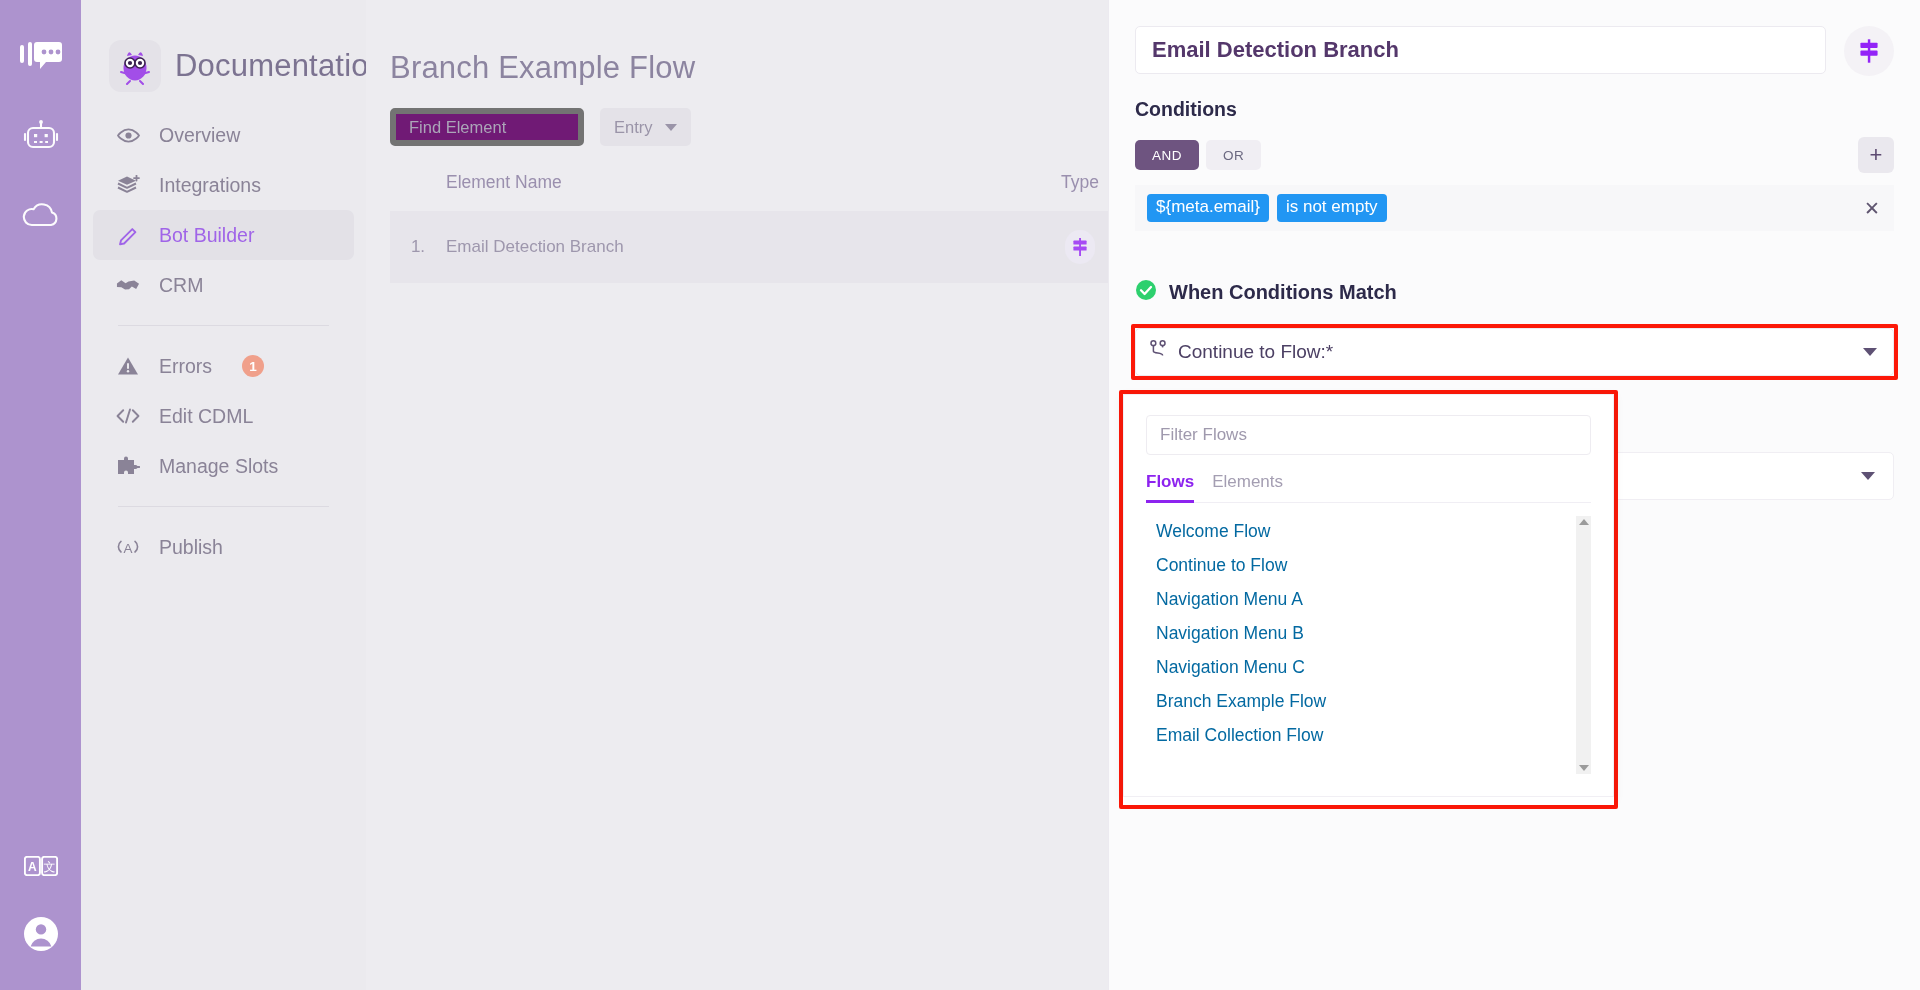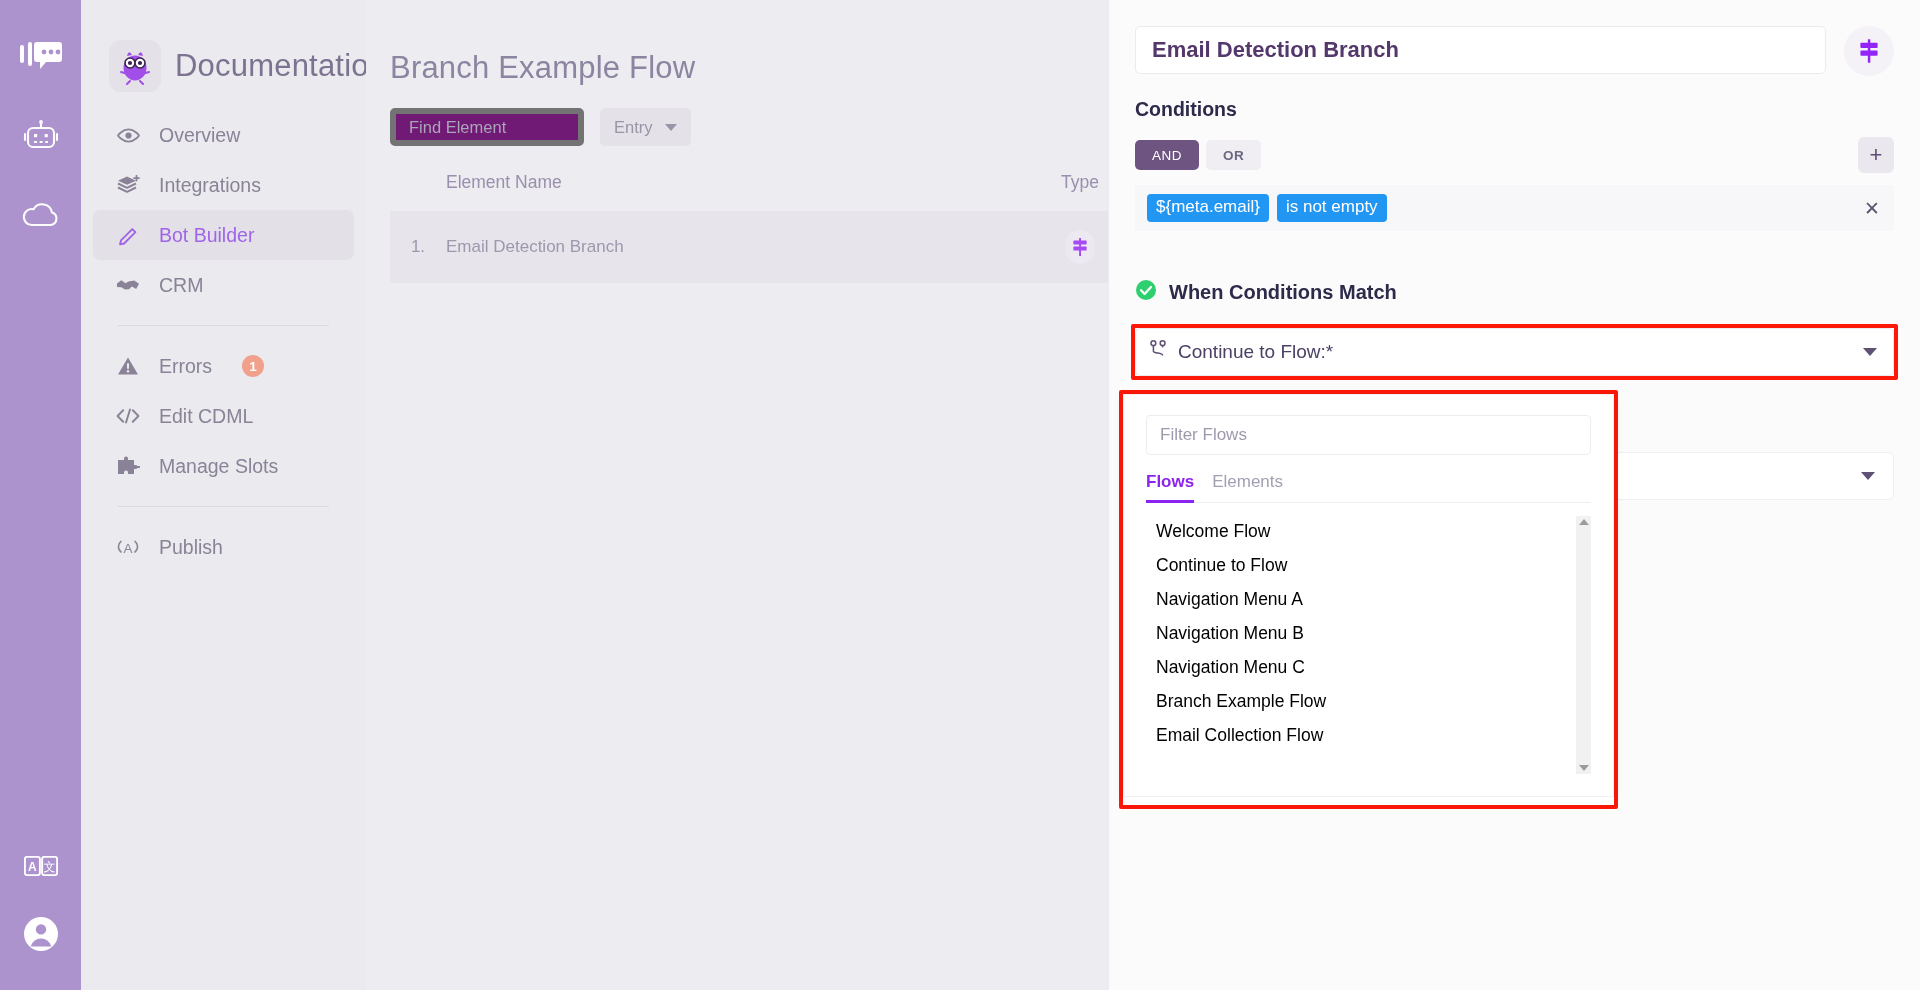--- a/index.html
+++ b/index.html
@@ -134,21 +134,21 @@
   }
   .andor-row {
     display: flex; align-items: center; margin: 11px 26px 0 26px;
   }
   .seg {
     height: 30px; padding: 0 17px; border-radius: 5px; font-size: 13.5px;
     display: flex; align-items: center; justify-content: center; cursor: pointer;
     color: #6b6880; background: #f0eef3; letter-spacing: .5px;
   }
   .seg.on { background: #6e5480; color: #fff; }
-  .seg + .seg { margin-left: 7px; font-weight: bold; }
+  .seg + .seg { margin-left: 7px; }
   .plus-btn {
     margin-left: auto; width: 36px; height: 36px; border-radius: 6px;
     background: #eae8ee; color: #5d4b72; font-size: 22px; line-height: 1;
     display: flex; align-items: center; justify-content: center; cursor: pointer;
   }
   .cond-row {
     margin: 12px 26px 0 26px; height: 46px; background: #f7f7f9;
     display: flex; align-items: center; padding: 0 14px 0 12px; gap: 8px;
   }
   .chip {
@@ -210,21 +210,21 @@
   .tab.active { color: #8d23ef; font-weight: 700; }
   .tab.active::after {
     content: ""; position: absolute; left: 0; right: 0; bottom: -1px;
     height: 3px; background: #8d23ef;
   }
   .list-wrap {
     margin-top: 13px; height: 258px; position: relative; overflow: hidden;
   }
   .flow-list { list-style: none; }
   .flow-list li {
-    font-size: 17.5px; color: #000000; padding: 5px 0 8px 10px; cursor: pointer;
+    font-size: 17.5px; color: #0369a1; padding: 5px 0 8px 10px; cursor: pointer;
   }
   .scrollbar {
     position: absolute; right: 0; top: 0; width: 15px; height: 258px;
     background: #f1f1f1; display: flex; flex-direction: column;
     align-items: center; justify-content: space-between; padding: 3px 0;
     cursor: pointer;
   }
   .sb-arrow-up {
     width: 0; height: 0; border-left: 5px solid transparent;
     border-right: 5px solid transparent; border-bottom: 6px solid #9b9b9b;

